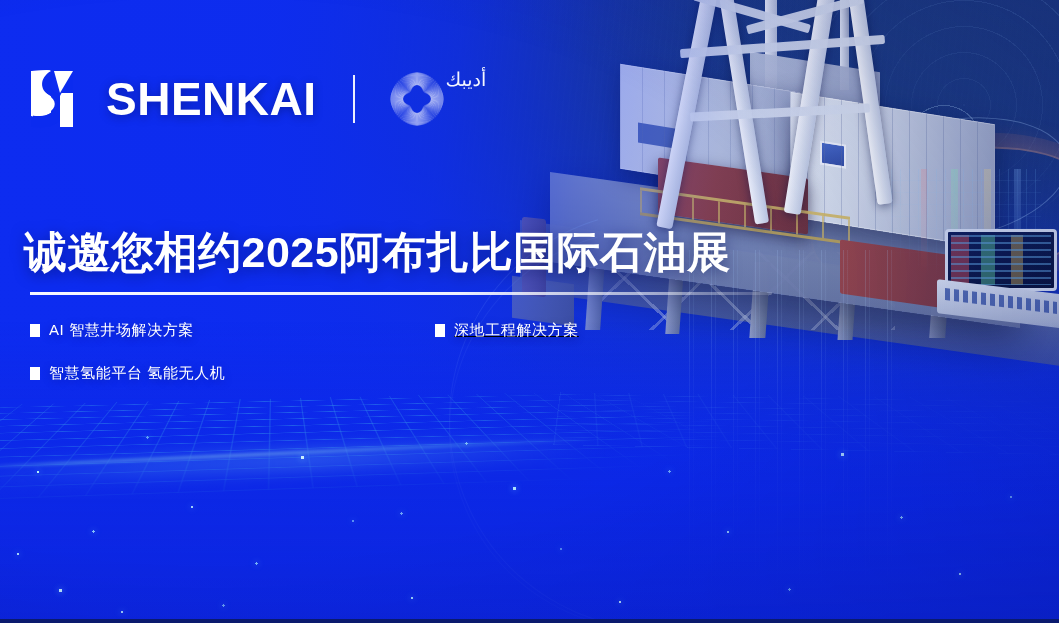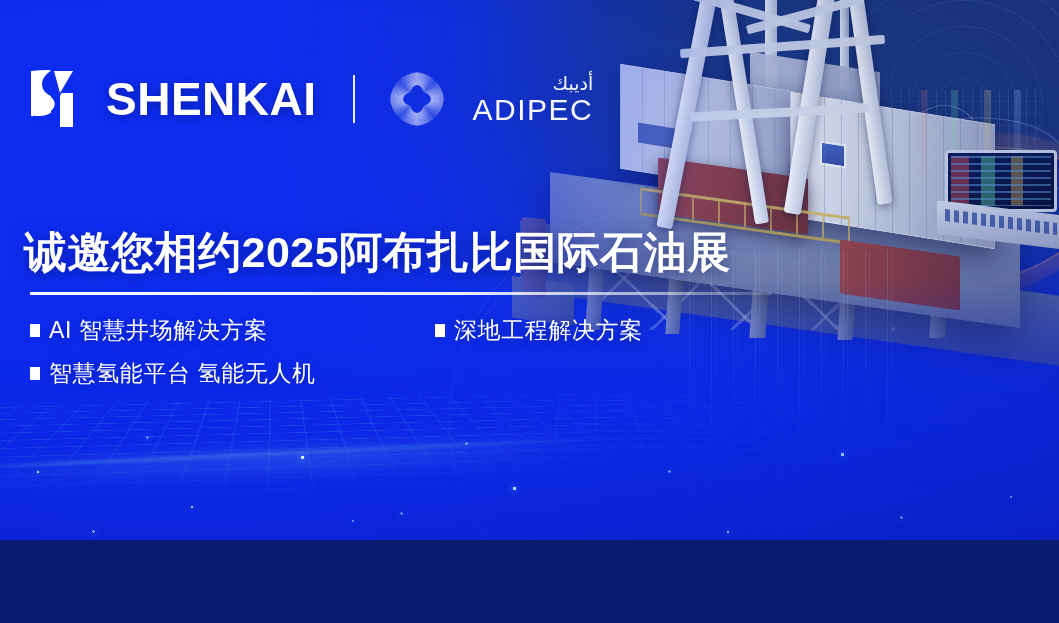--- a/index.html
+++ b/index.html
@@ -1,20 +1,20 @@
 <!DOCTYPE html>
 <html><head>
 <meta charset="utf-8">
 <style>
   html,body{margin:0;padding:0;background:#0a1a6e;}
   *{box-sizing:border-box;}
 
   .banner{
     position:relative;
-    width:1059px;height:540px;
+    width:1059px;height:619px;
     overflow:hidden;
     font-family:"Liberation Sans","DejaVu Sans",sans-serif;
     background:#0b2bef;
     isolation:isolate;
   }
 
   
   .bg-layer{position:absolute;inset:0;pointer-events:none;}
 
   
@@ -331,21 +331,21 @@
   .sk-mark{width:62px;height:62px;margin-right:17px;flex:none;}
   .brand-word{
     color:#fff;font-size:46px;font-weight:700;letter-spacing:.5px;
     line-height:1;white-space:nowrap;
     text-shadow:0 2px 10px rgba(4,16,90,.45);
   }
   .logo-sep{
     width:2px;height:48px;background:rgba(255,255,255,.92);
     margin:0 33px 0 36px;flex:none;
   }
-  .adipec{display:flex;align-items:center;gap:27px;}
+  .adipec{display:flex;align-items:flex-start;gap:0;font-family:Liberation Serif, serif;}
   .adipec-mark{width:58px;height:58px;flex:none;opacity:.95;}
   .adipec-words{display:flex;flex-direction:column;align-items:flex-end;line-height:1;}
   .adipec-ar{
     color:#fff;font-size:19px;font-weight:400;letter-spacing:1px;
     margin-bottom:2px;direction:rtl;opacity:.96;
   }
   .adipec-en{
     color:#fff;font-size:30px;font-weight:400;letter-spacing:1.5px;opacity:.97;
   }
 
@@ -357,24 +357,24 @@
   }
 
   .rule{
     position:absolute;left:30px;top:292px;width:742px;height:3px;
     background:linear-gradient(90deg, rgba(255,255,255,.97) 0%, rgba(255,255,255,.93) 58%, rgba(255,255,255,.55) 84%, rgba(255,255,255,.12) 100%);
   }
 
   .features{position:absolute;left:30px;top:313px;width:720px;}
   .feat-row{display:flex;margin-bottom:9px;}
   .feat-col-a{width:405px;flex:none;}
-  .feat-col-b{flex:none;}
+  .feat-col-b{flex:none;text-decoration:underline;}
   .feat{
     display:flex;align-items:center;
-    color:#fff;font-size:23px;font-weight:400;letter-spacing:.6px;
+    color:#fff;font-size:15px;font-weight:400;letter-spacing:.6px;
     line-height:34px;white-space:nowrap;
     text-shadow:0 2px 9px rgba(5,16,90,.4);
   }
   .bullet{
     width:10px;height:13px;background:#fff;flex:none;margin-right:9px;
   }
 </style>
 </head>
 <body>
 
@@ -628,21 +628,20 @@
                 <line x1="73.06" y1="46.10" x2="94.87" y2="42.41" stroke="#ffffff" stroke-width="1.17" opacity="0.93"></line>
                 <line x1="73.46" y1="47.04" x2="95.27" y2="44.28" stroke="#ffffff" stroke-width="1.19" opacity="0.94"></line>
                 <line x1="73.76" y1="48.00" x2="95.59" y2="46.17" stroke="#ffffff" stroke-width="1.19" opacity="0.94"></line>
                 <line x1="73.94" y1="49.00" x2="95.83" y2="48.08" stroke="#ffffff" stroke-width="1.20" opacity="0.95"></line>
               </g>
           </g>
 
         </svg>
         <div class="adipec-words">
           <div class="adipec-ar">أديبك</div>
-          <div class="adipec-en">ADIPEC</div>
         </div>
       </div>
     </div>
 
     <div class="headline">诚邀您相约2025阿布扎比国际石油展</div>
 
     <div class="rule"></div>
 
     <div class="features">
       <div class="feat-row">

